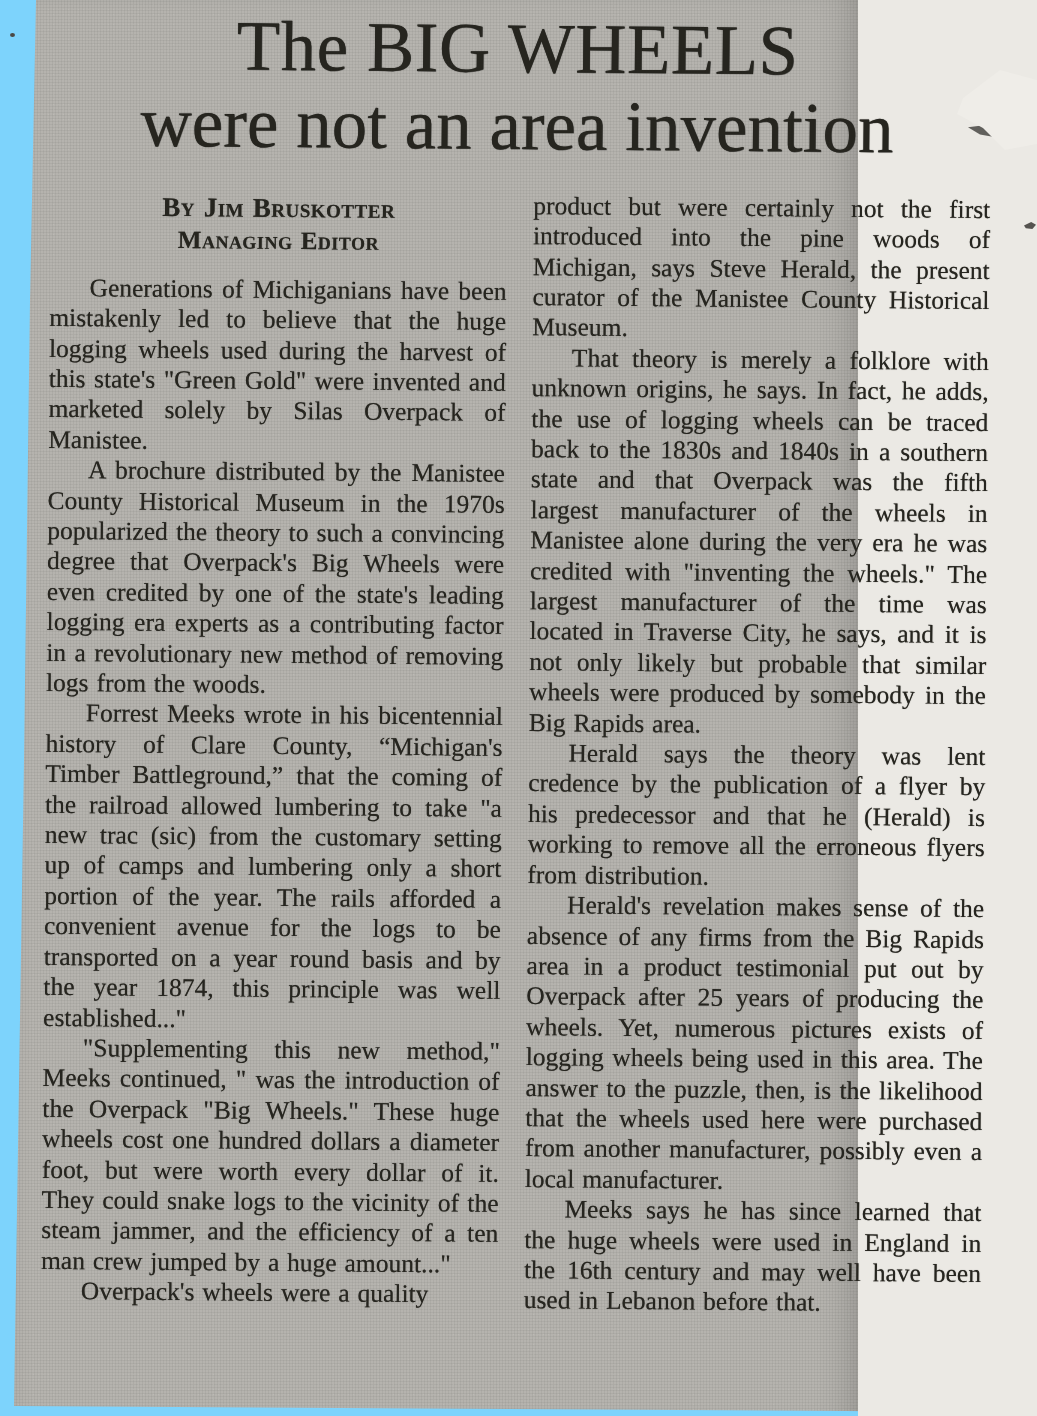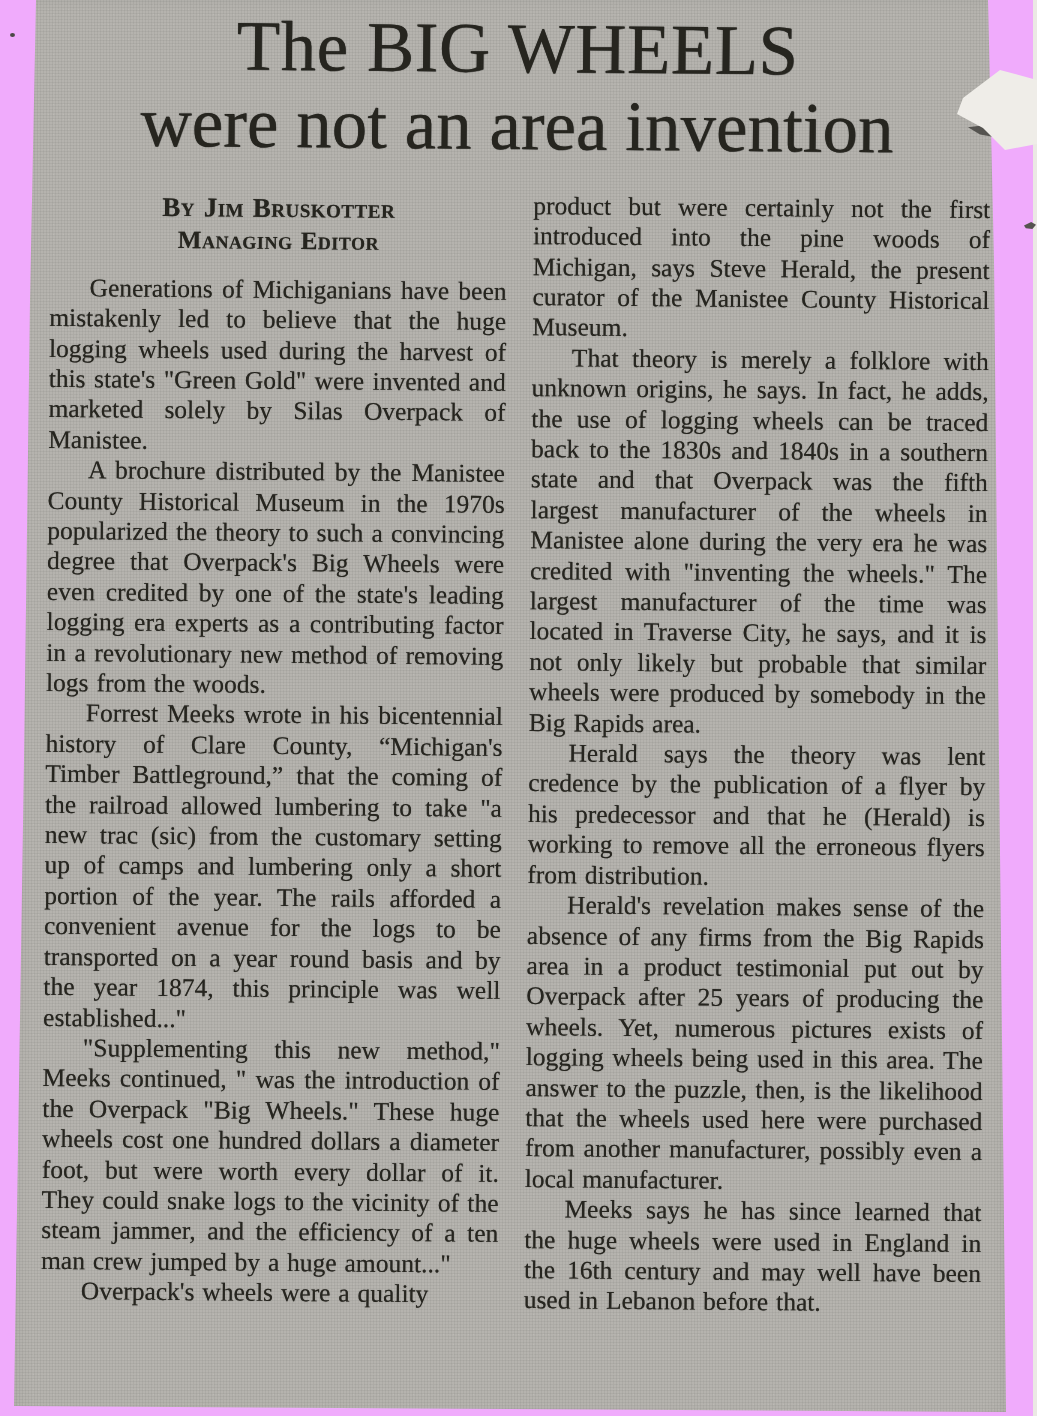--- a/index.html
+++ b/index.html
@@ -8,23 +8,24 @@
     width: 1037px;
     height: 1416px;
     overflow: hidden;
     background: #ebe9e4;
     font-family: "Liberation Serif", "DejaVu Serif", serif;
   }
 
   
   .scan {
     position: relative;
-    width: 1033px;
+    width: 838px;
     height: 1416px;
-    background: #f0abfc;
+    background: #7dd3fc;
+    padding-left: 20px;
   }
 
   .paper {
     position: absolute;
     inset: 0;
     background-color: #b5b3ae;
     background-image:
       radial-gradient(rgba(0,0,0,0.085) 0.9px, transparent 1.1px),
       radial-gradient(rgba(255,255,255,0.09) 0.8px, transparent 1px);
     background-size: 3px 3px, 5px 5px;

